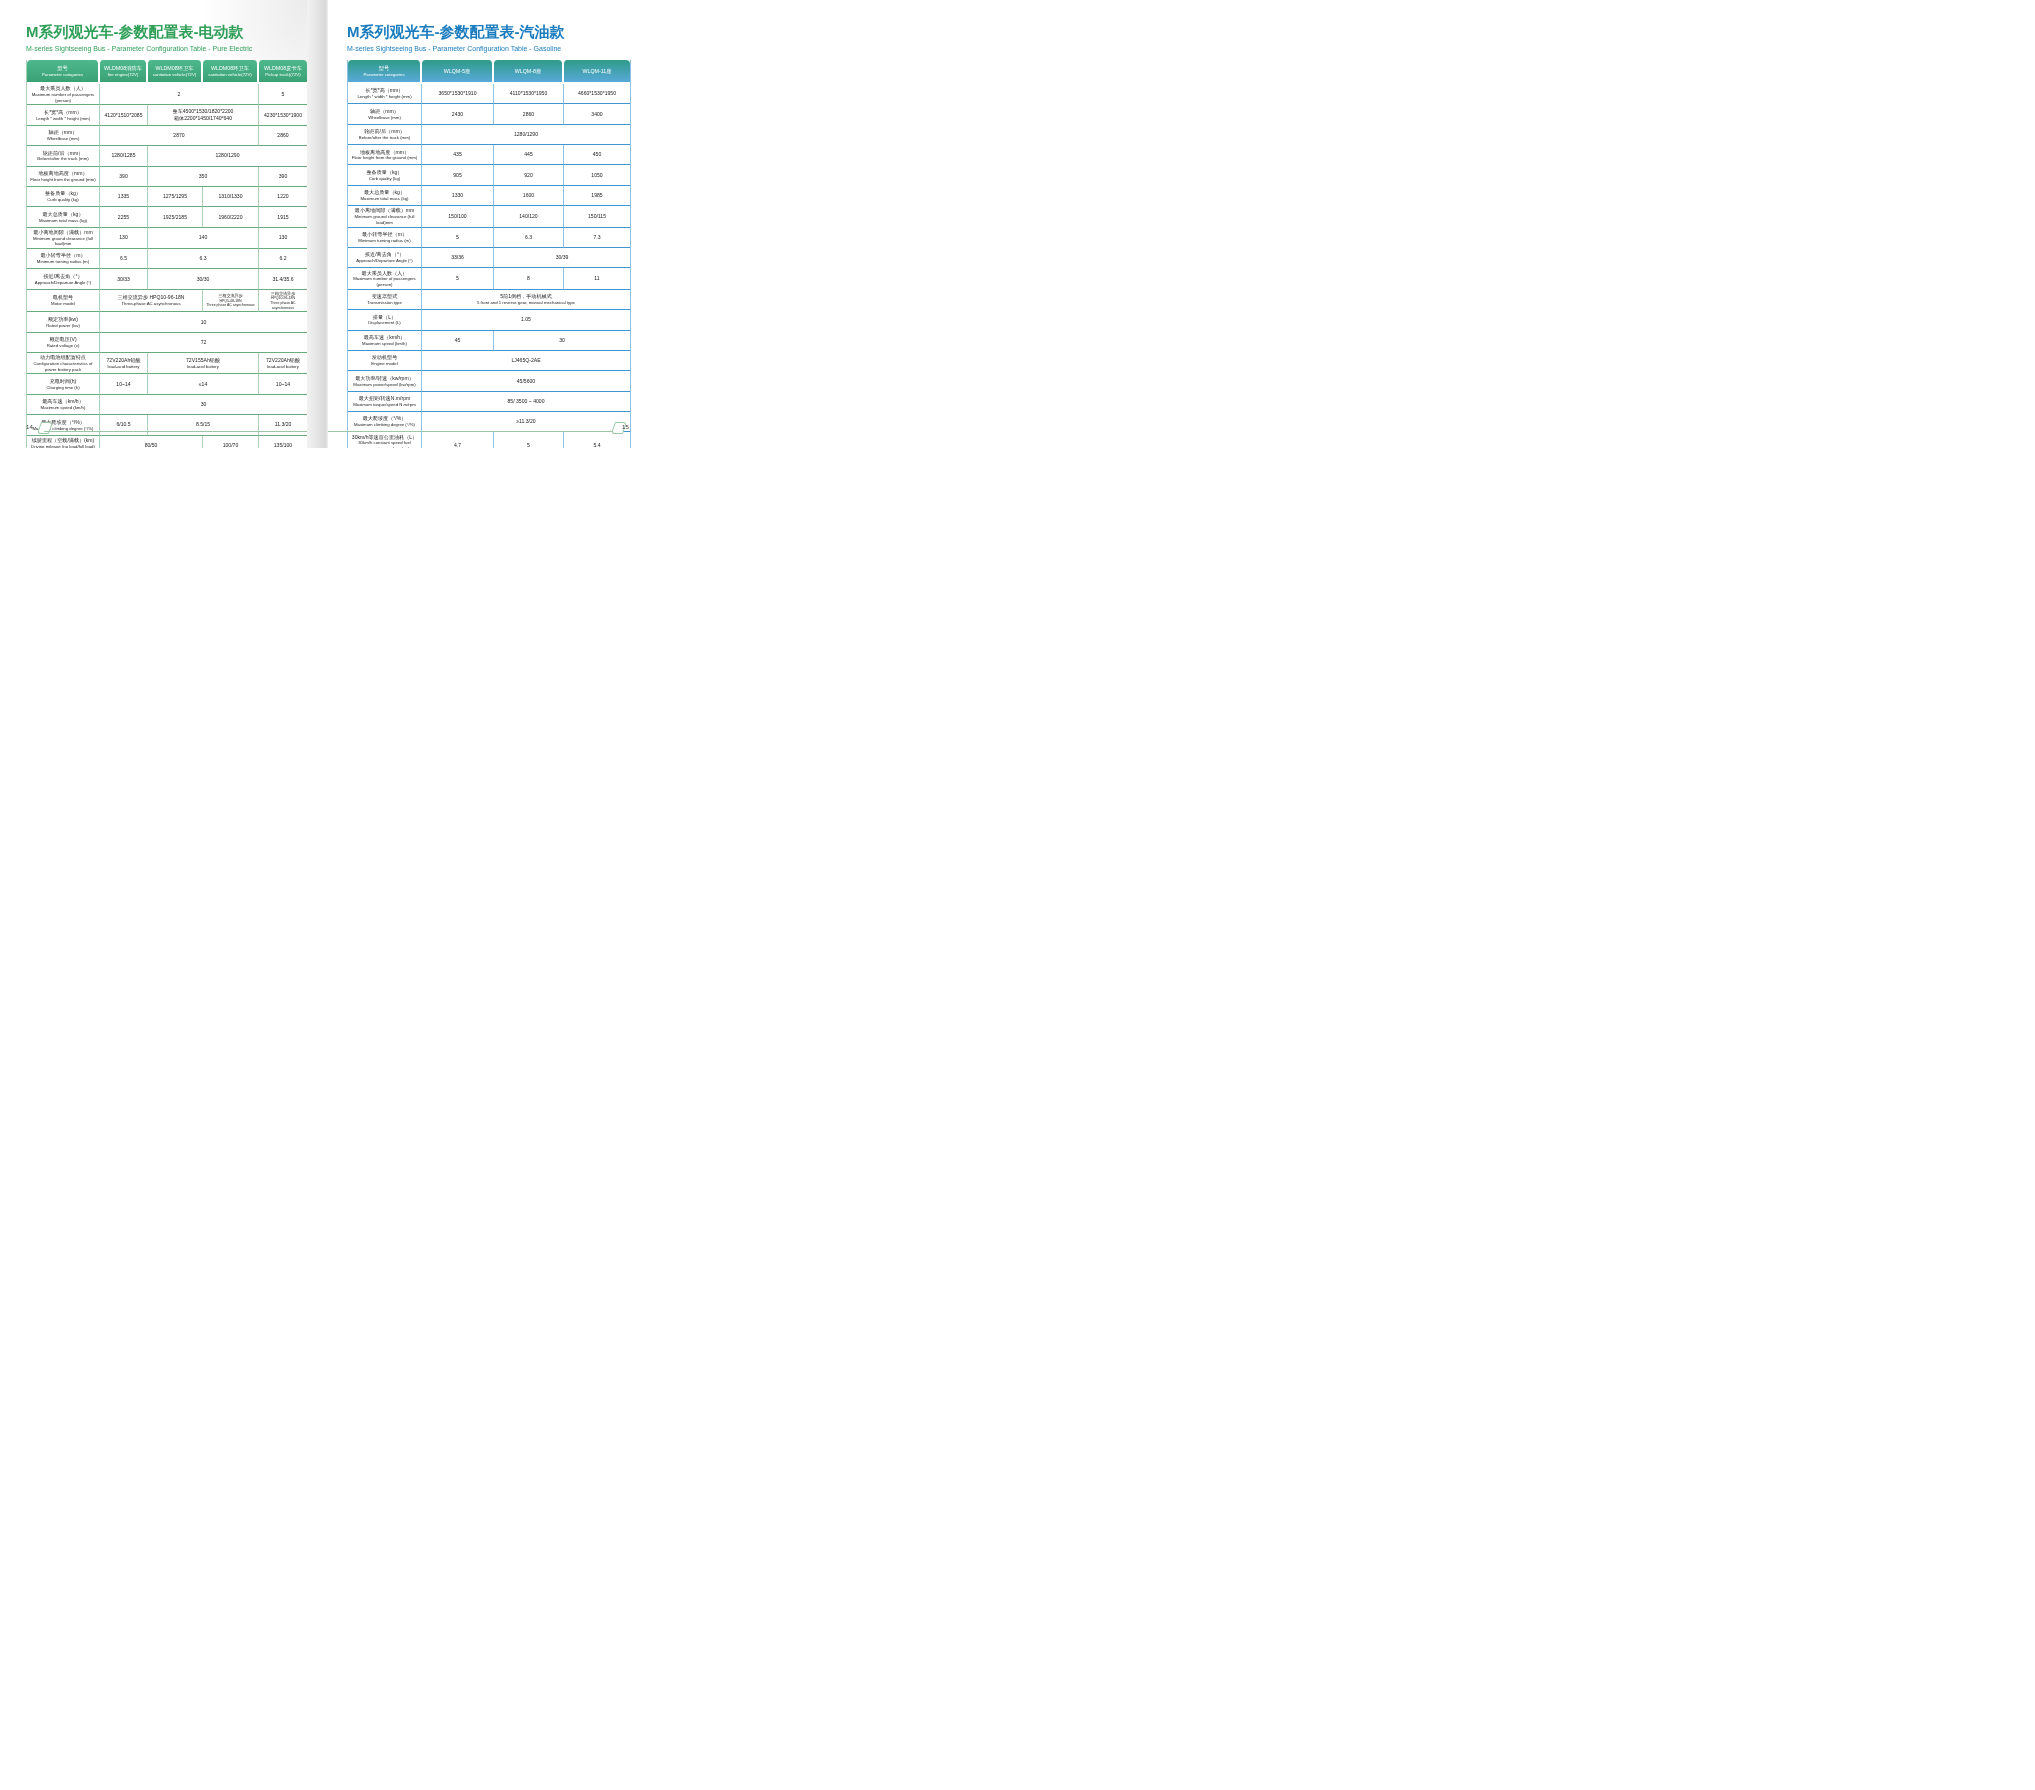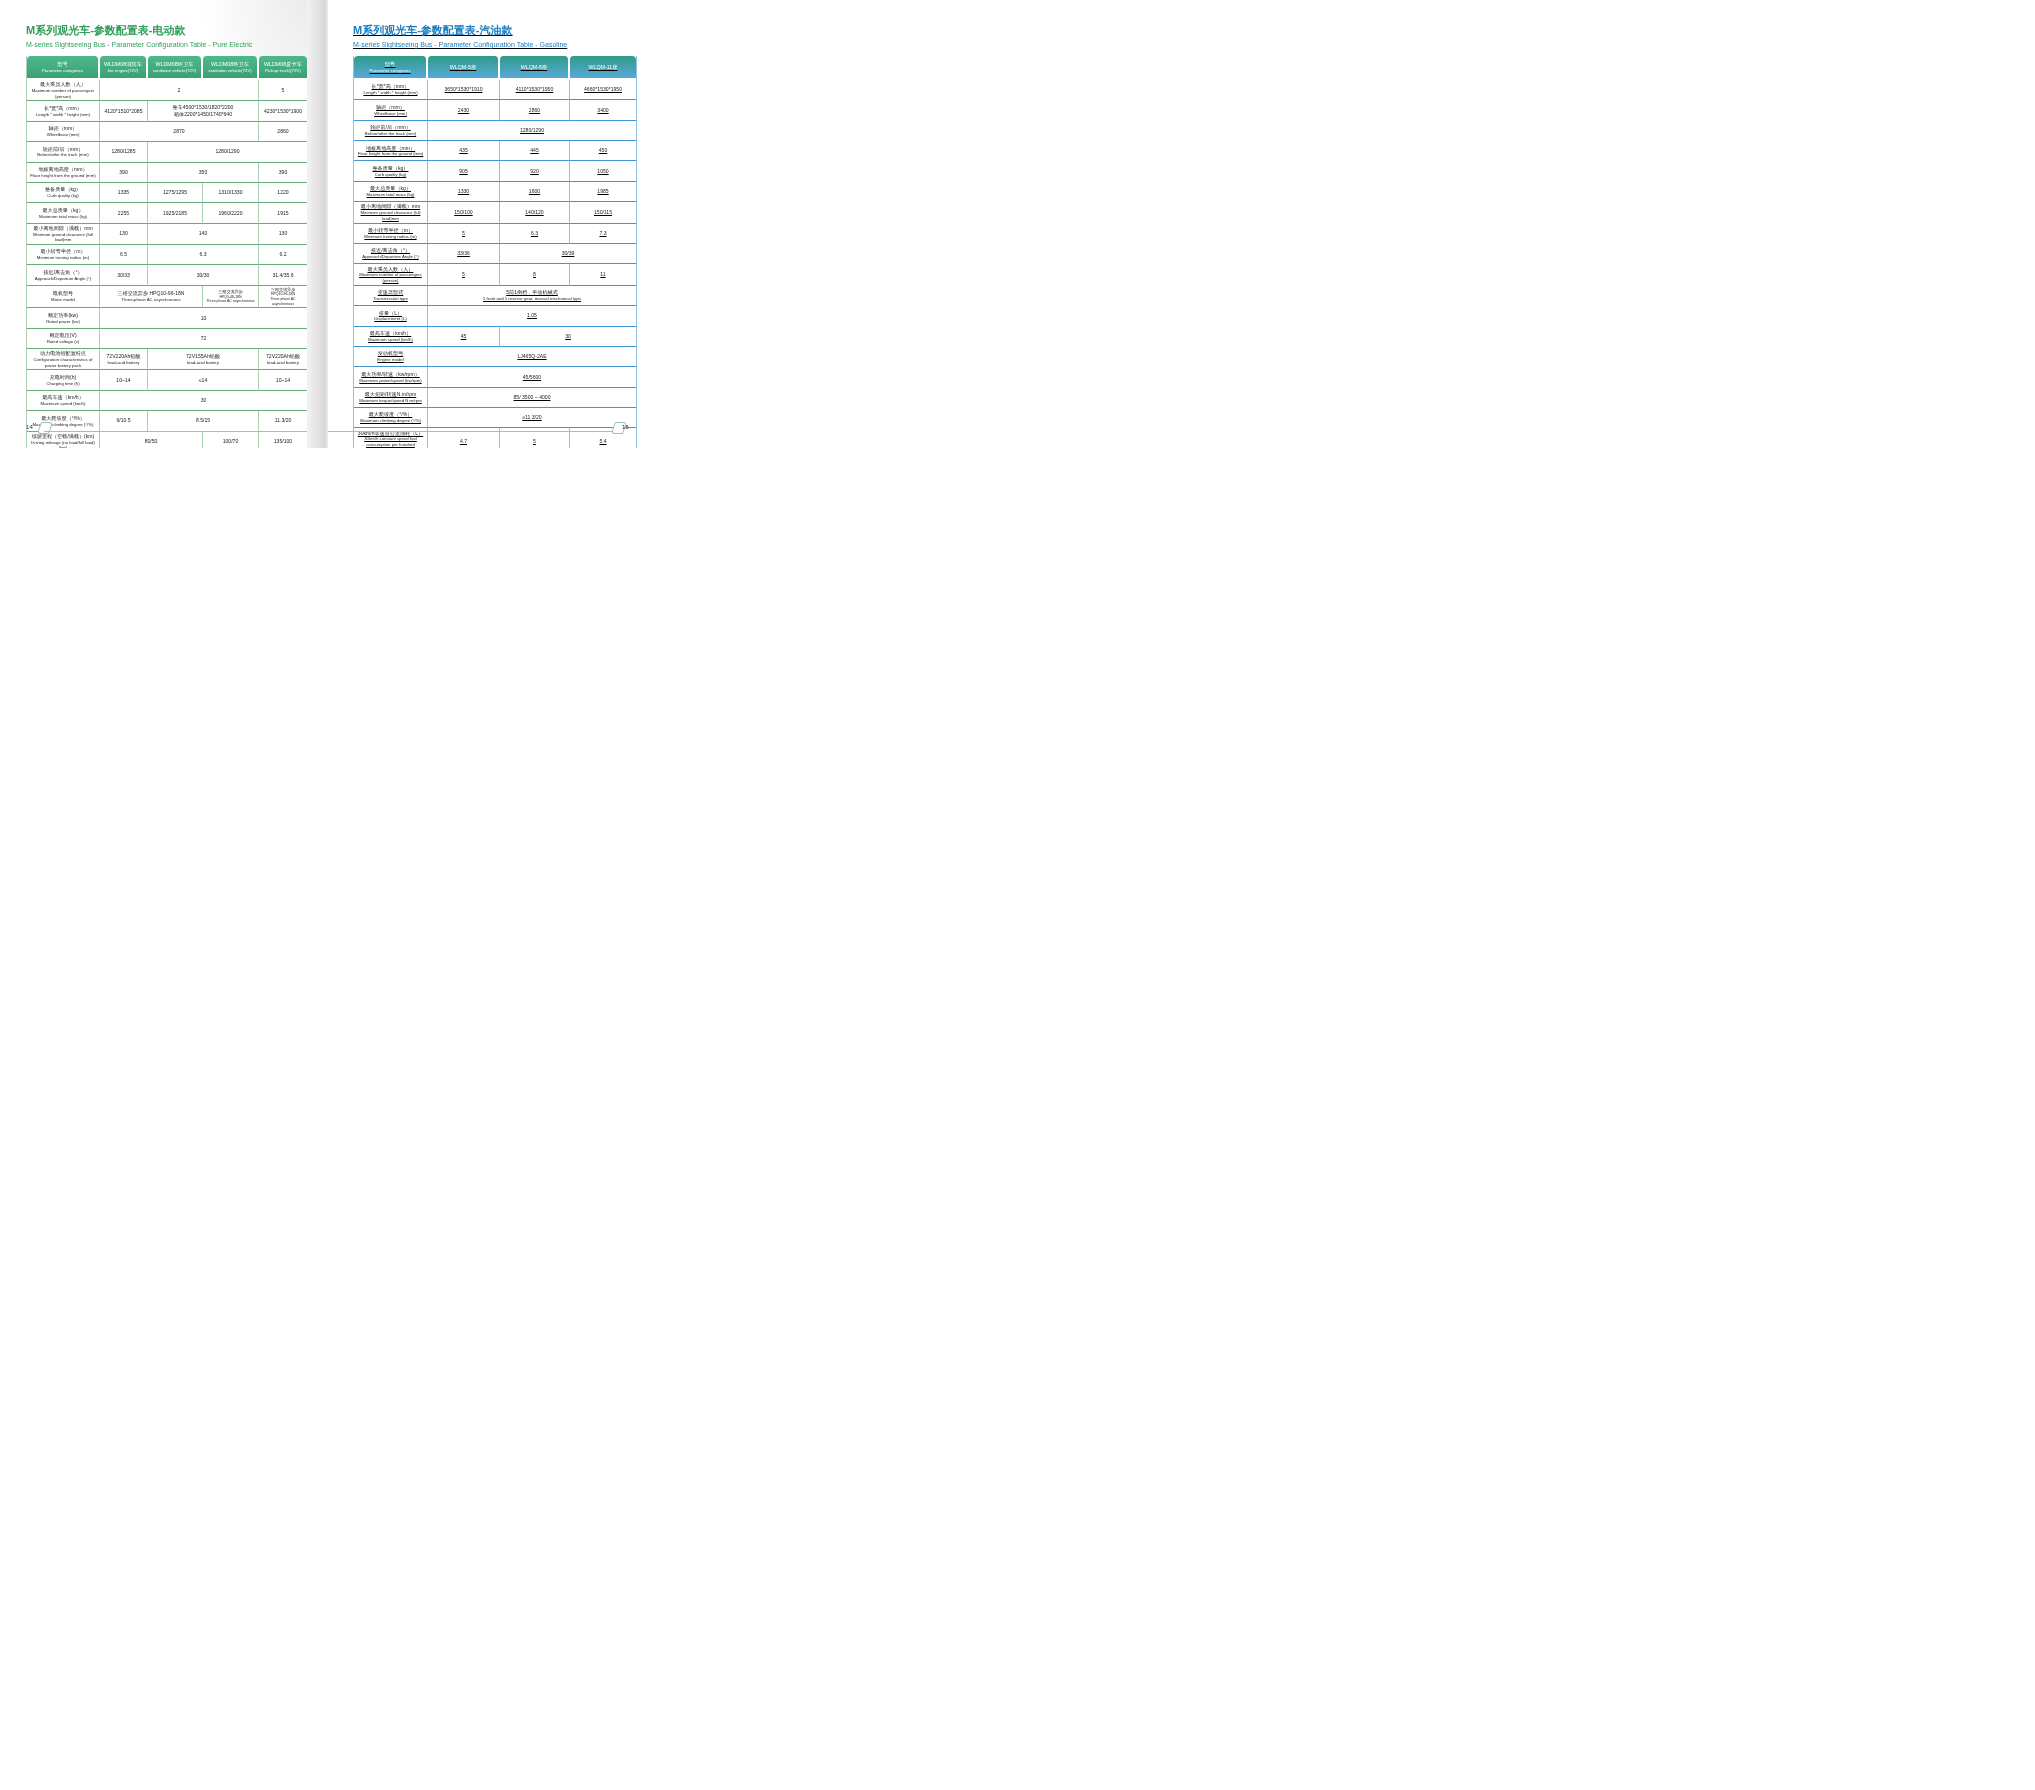--- a/index.html
+++ b/index.html
@@ -6,22 +6,22 @@
   .spread{position:relative;width:655px;height:448px;background:#ffffff;overflow:hidden;}
   .gutter{position:absolute;left:307px;top:0;width:21px;height:448px;
           background:linear-gradient(to right,#f2f2f2,#e4e4e4 50%,#d8d8d8 88%,#efefef);}
   .page{position:absolute;top:0;height:448px;background:#ffffff;}
   .page-left{left:0;width:307px;}
   .page-left .shade{position:absolute;right:0;top:0;width:122px;height:175px;
           background:radial-gradient(ellipse at 100% 0%, rgba(0,0,0,0.08), rgba(0,0,0,0) 62%);pointer-events:none;}
   .page-right{left:328px;width:327px;}
   .inner{position:absolute;top:23px;}
   .page-left .inner{left:26px;width:282px;}
-  .page-right .inner{left:25px;width:316px;text-decoration:underline;}
-  .title-zh{font-size:11px;font-weight:700;color:var(--title);}
+  .page-right .inner{left:19px;width:316px;}
+  .title-zh{font-size:15px;font-weight:700;color:var(--title);}
   .title-en{font-size:7px;color:var(--title);margin-top:3.3px;}
   .spec-table{margin-top:7.7px;}
   table{border-collapse:separate;border-spacing:0;table-layout:fixed;width:281px;
         border-left:0.4px solid var(--cell-border);border-right:0.4px solid var(--cell-border);
         border-bottom:2.8px solid var(--bottom-bar);}
   thead th{height:20.4px;background:linear-gradient(var(--head-top),var(--head-bottom));color:#ffffff;
         font-weight:400;border-left:0.8px solid #ffffff;border-right:0.8px solid #ffffff;border-bottom:2px solid #ffffff;
         border-top-left-radius:4.1px;border-top-right-radius:4.1px;padding:0.8px;vertical-align:middle;}
   thead th:first-child{border-left:none;}
   thead th:last-child{border-right:none;}

